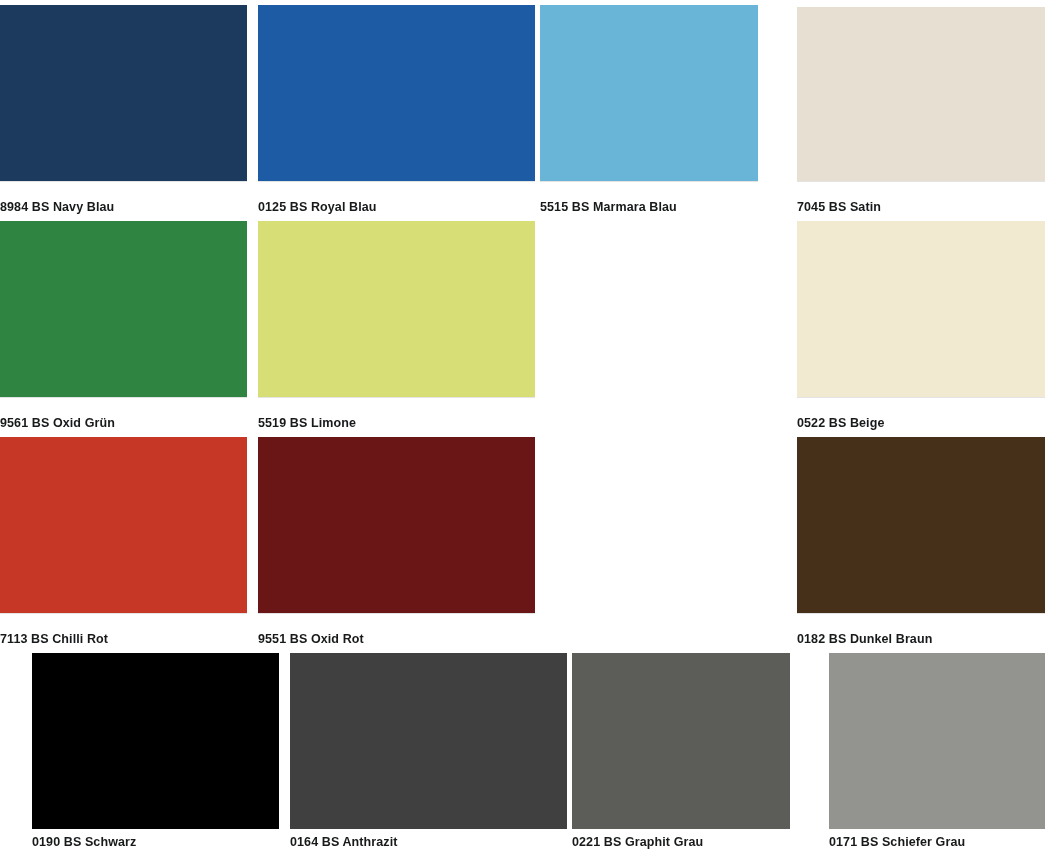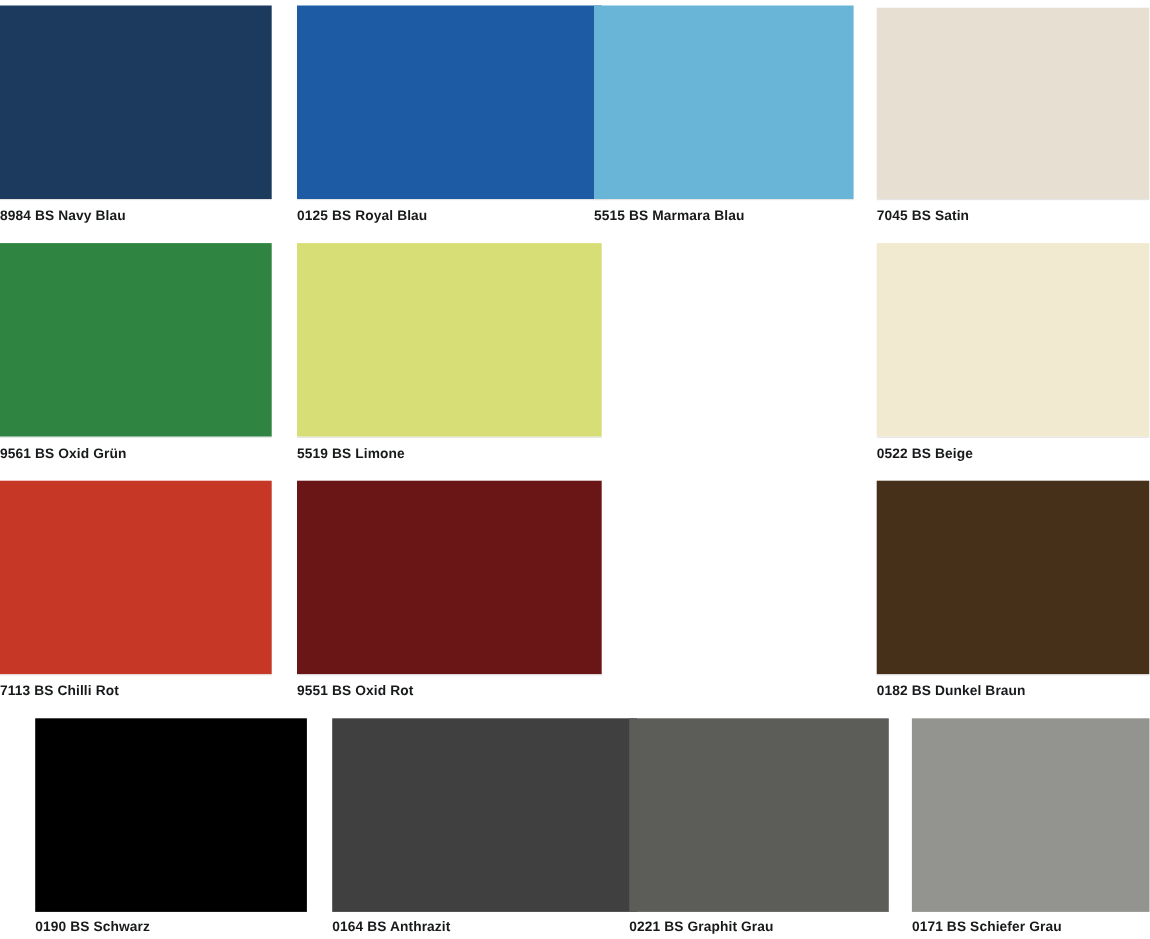--- a/index.html
+++ b/index.html
@@ -28,26 +28,26 @@
     display: block;
   }
   .swatch-label {
     font-size: 12.5px;
     font-weight: bold;
     color: #17191a;
     letter-spacing: 0.1px;
     line-height: 14px;
     white-space: nowrap;
     border-top: 1px solid #e3e3e3;
-    padding-top: 7px;
+    padding-top: 18px;
   }
   
   .col0 { left: 0px;   width: 247px; }
-  .col1 { left: 270px; width: 277px; }
-  .col2 { left: 540px; width: 236px; }
+  .col1 { left: 258px; width: 277px; }
+  .col2 { left: 540px; width: 218px; }
   .col3 { left: 797px; width: 248px; }
 
   
   .row0 { top: 5px; }
   .row0 .swatch-chip { height: 176px; }
   .row0.col3 { top: 7px; }
   .row0.col3 .swatch-chip { height: 174px; }
 
   .row1 { top: 221px; }
   .row1 .swatch-chip { height: 176px; }

